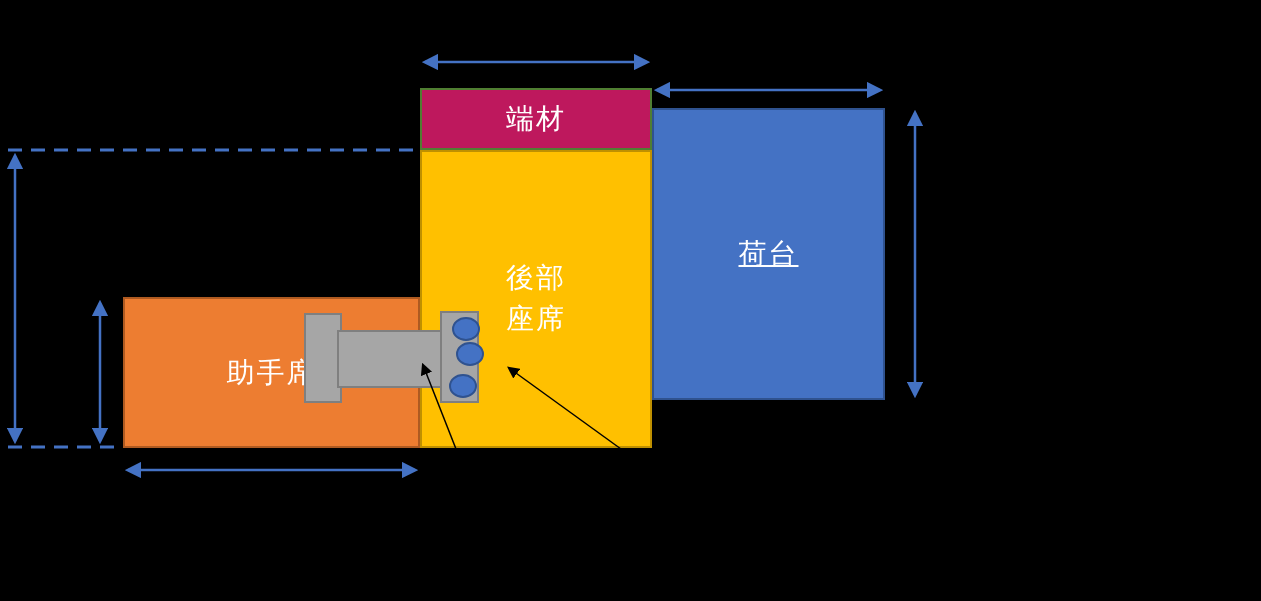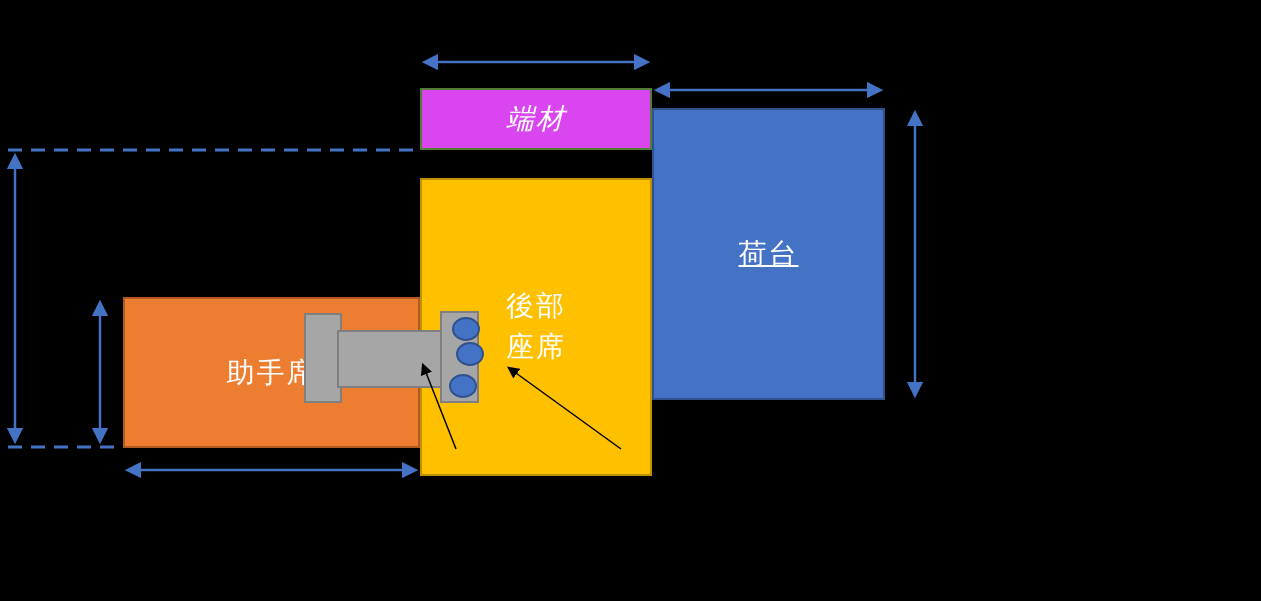--- a/index.html
+++ b/index.html
@@ -18,26 +18,26 @@
     display: flex;
     align-items: center;
     justify-content: center;
     color: #FFFFFF;
     font-size: 28px;
     letter-spacing: 2px;
     z-index: 1;
   }
   .region-scrap {
     left: 420px; top: 88px; width: 232px; height: 62px;
-    background: #d946ef; border-color: #507E32; font-style: italic;
+    background: #be185d; border-color: #507E32;
   }
   .region-rear {
     left: 420px; top: 150px; width: 232px; height: 298px;
     background: #FFC000; border-color: #BF9000;
-    flex-direction: column; line-height: 1.45; margin-top: 28px;
+    flex-direction: column; line-height: 1.45;
   }
   .region-cargo {
     left: 652px; top: 108px; width: 233px; height: 292px;
     background: #4472C4; border-color: #2F528F; text-decoration: underline;
   }
   .region-pass {
     left: 123px; top: 297px; width: 297px; height: 151px;
     background: #ED7D31; border-color: #AE5A21;
   }
   svg.overlay {

